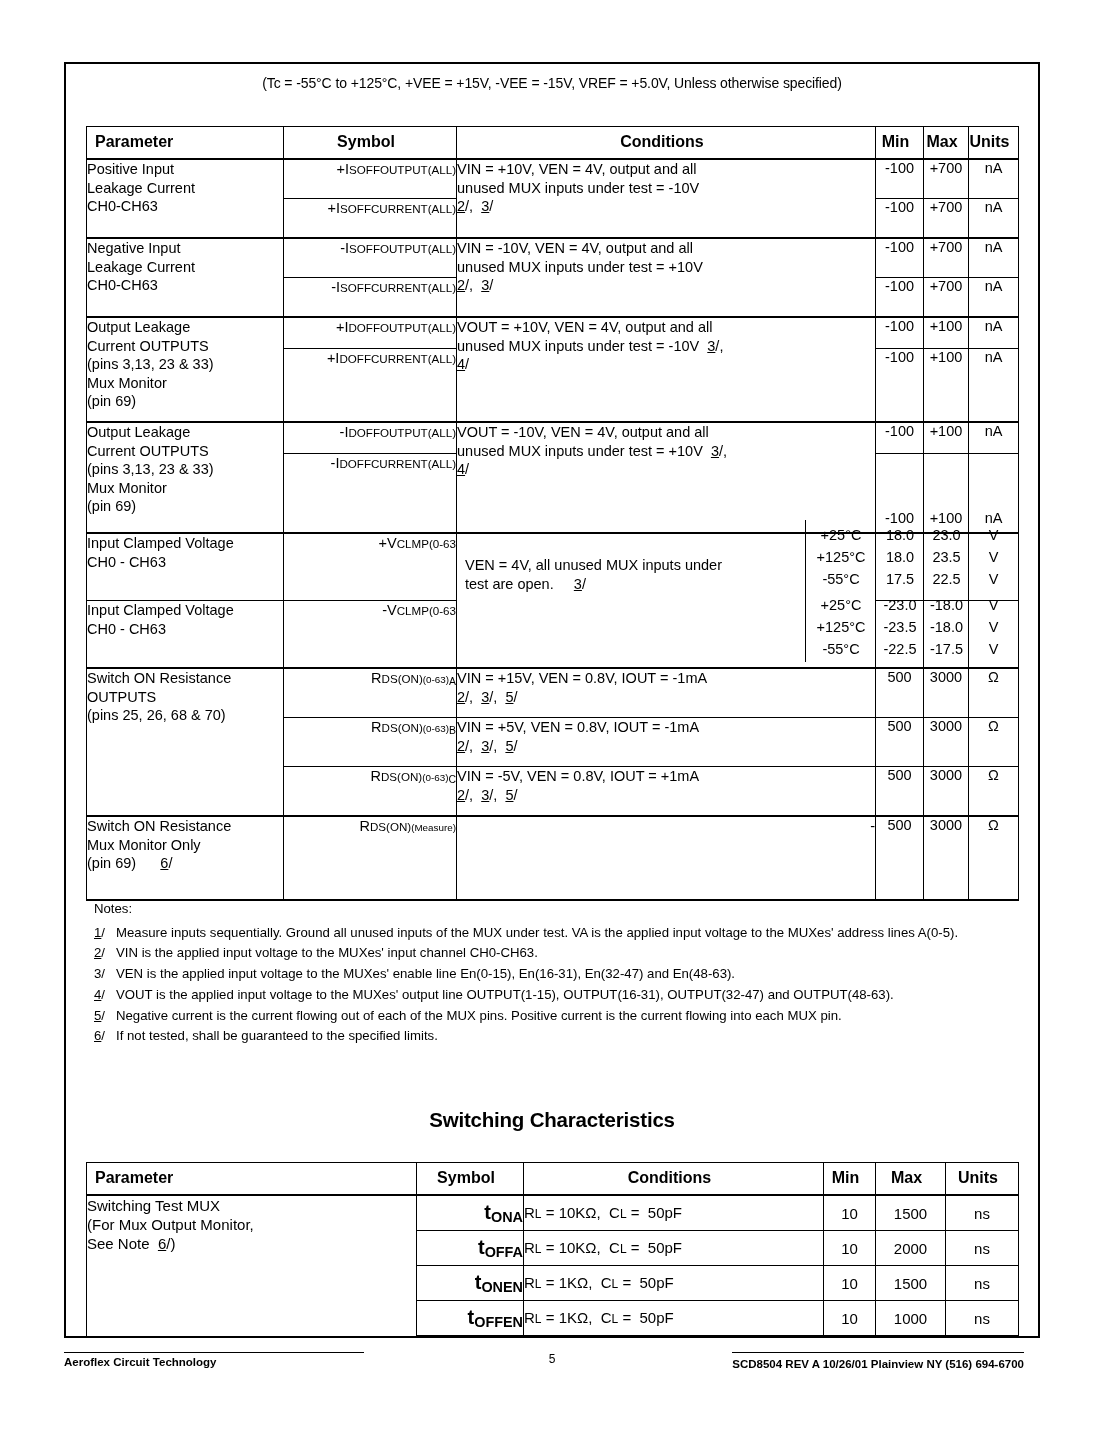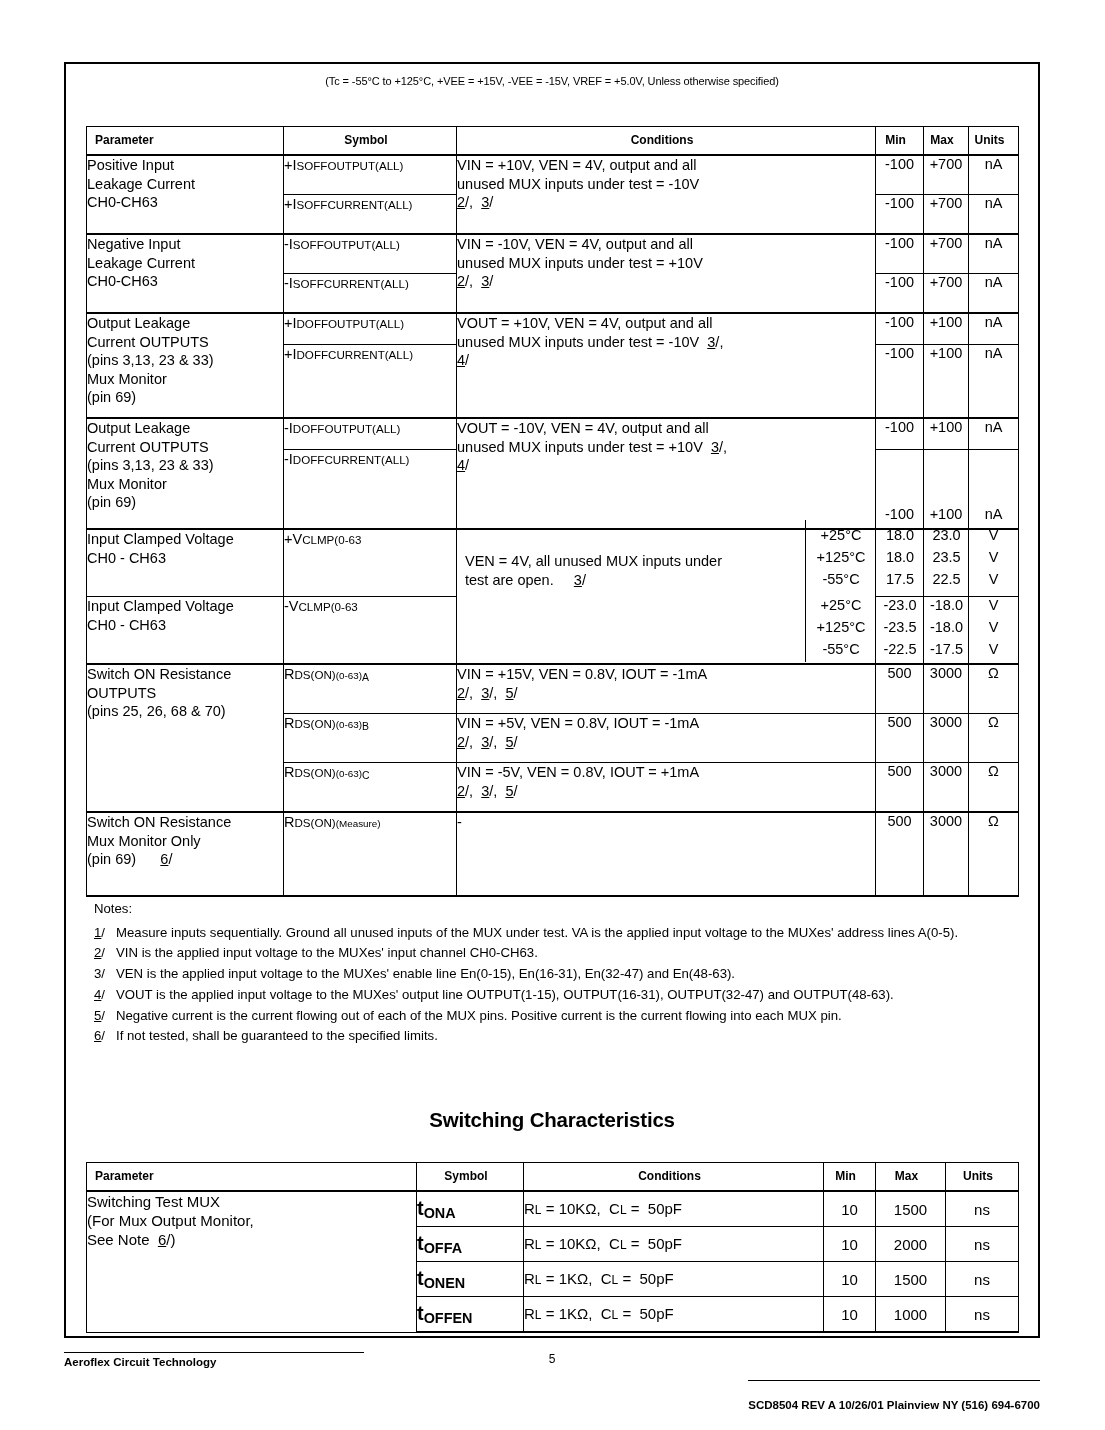--- a/index.html
+++ b/index.html
@@ -30,21 +30,21 @@
   .sec-title {
     text-align: center;
     font-size: 20.5px;
     font-weight: bold;
     letter-spacing: -0.2px;
   }
   .sec-title .ul { text-decoration: underline; font-size: 15px; }
   .sec-title .smallnum { font-size: 15px; }
   .sec-sub {
     text-align: center;
-    font-size: 11px;
+    font-size: 14px;
     margin-top: 3px;
     letter-spacing: -0.1px;
   }
   .sc { font-size: 0.80em; }
 
   
   table.dt {
     border-collapse: collapse;
     table-layout: fixed;
     font-size: 14.5px;
@@ -52,26 +52,26 @@
   table.dt td, table.dt th {
     border: 1.4px solid #000;
     padding: 0;
     vertical-align: top;
     background: #fff;
   }
   table.dt th {
     font-weight: bold;
     text-align: center;
     border-bottom-width: 2.5px;
-    font-size: 12px;
+    font-size: 16px;
     padding: 6px 8px 7px 0;
   }
   table.dt th.lefthead { text-align: left; padding-left: 8px; }
   .cellpad   { padding: 6px 6px 5px 8px; line-height: 1.28; }
-  .cellpad-c { padding: 6px 4px 5px 4px; text-align: left; line-height: 1.28; }
+  .cellpad-c { padding: 6px 4px 5px 4px; text-align: right; line-height: 1.28; }
   .num       { text-align: center; padding: 6px 3px 5px 3px; }
   td.thickleft  { border-left-width: 2.5px; }
   td.thickright { border-right-width: 2.5px; }
   tr.grouptop > td { border-top-width: 2.5px; }
   .u { text-decoration: underline; }
 
   sub { font-size: 0.72em; vertical-align: -0.22em; }
 
   
   #dc-table { position: absolute; left: 86px; top: 126px; width: 932px; }
@@ -122,22 +122,22 @@
   }
   #footer .f-left {
     position: absolute; left: 0; top: 0; width: 300px;
     border-top: 1.6px solid #000; padding-top: 3px;
   }
   #footer .f-center {
     position: absolute; left: 0; right: 0; top: 0;
     text-align: center; font-weight: normal; font-size: 12px;
   }
   #footer .f-right {
-    position: absolute; right: 0; top: 0;
-    border-top: 1.6px solid #000; padding-top: 18px; white-space: nowrap; margin-top: 28px;
+    position: absolute; right: 16px; top: 0;
+    border-top: 1.6px solid #000; padding-top: 5px; white-space: nowrap;
   }
 </style>
 </head>
 <body>
 
 <div class="page-frame"></div>
 
 <div style="position:absolute;left:86px;top:72px;width:932px;">
   <div class="sec-sub">(Tc = -55°C to +125°C, +VEE = +15V, -VEE = -15V, VREF = +5.0V, Unless otherwise specified)</div>
 </div>

